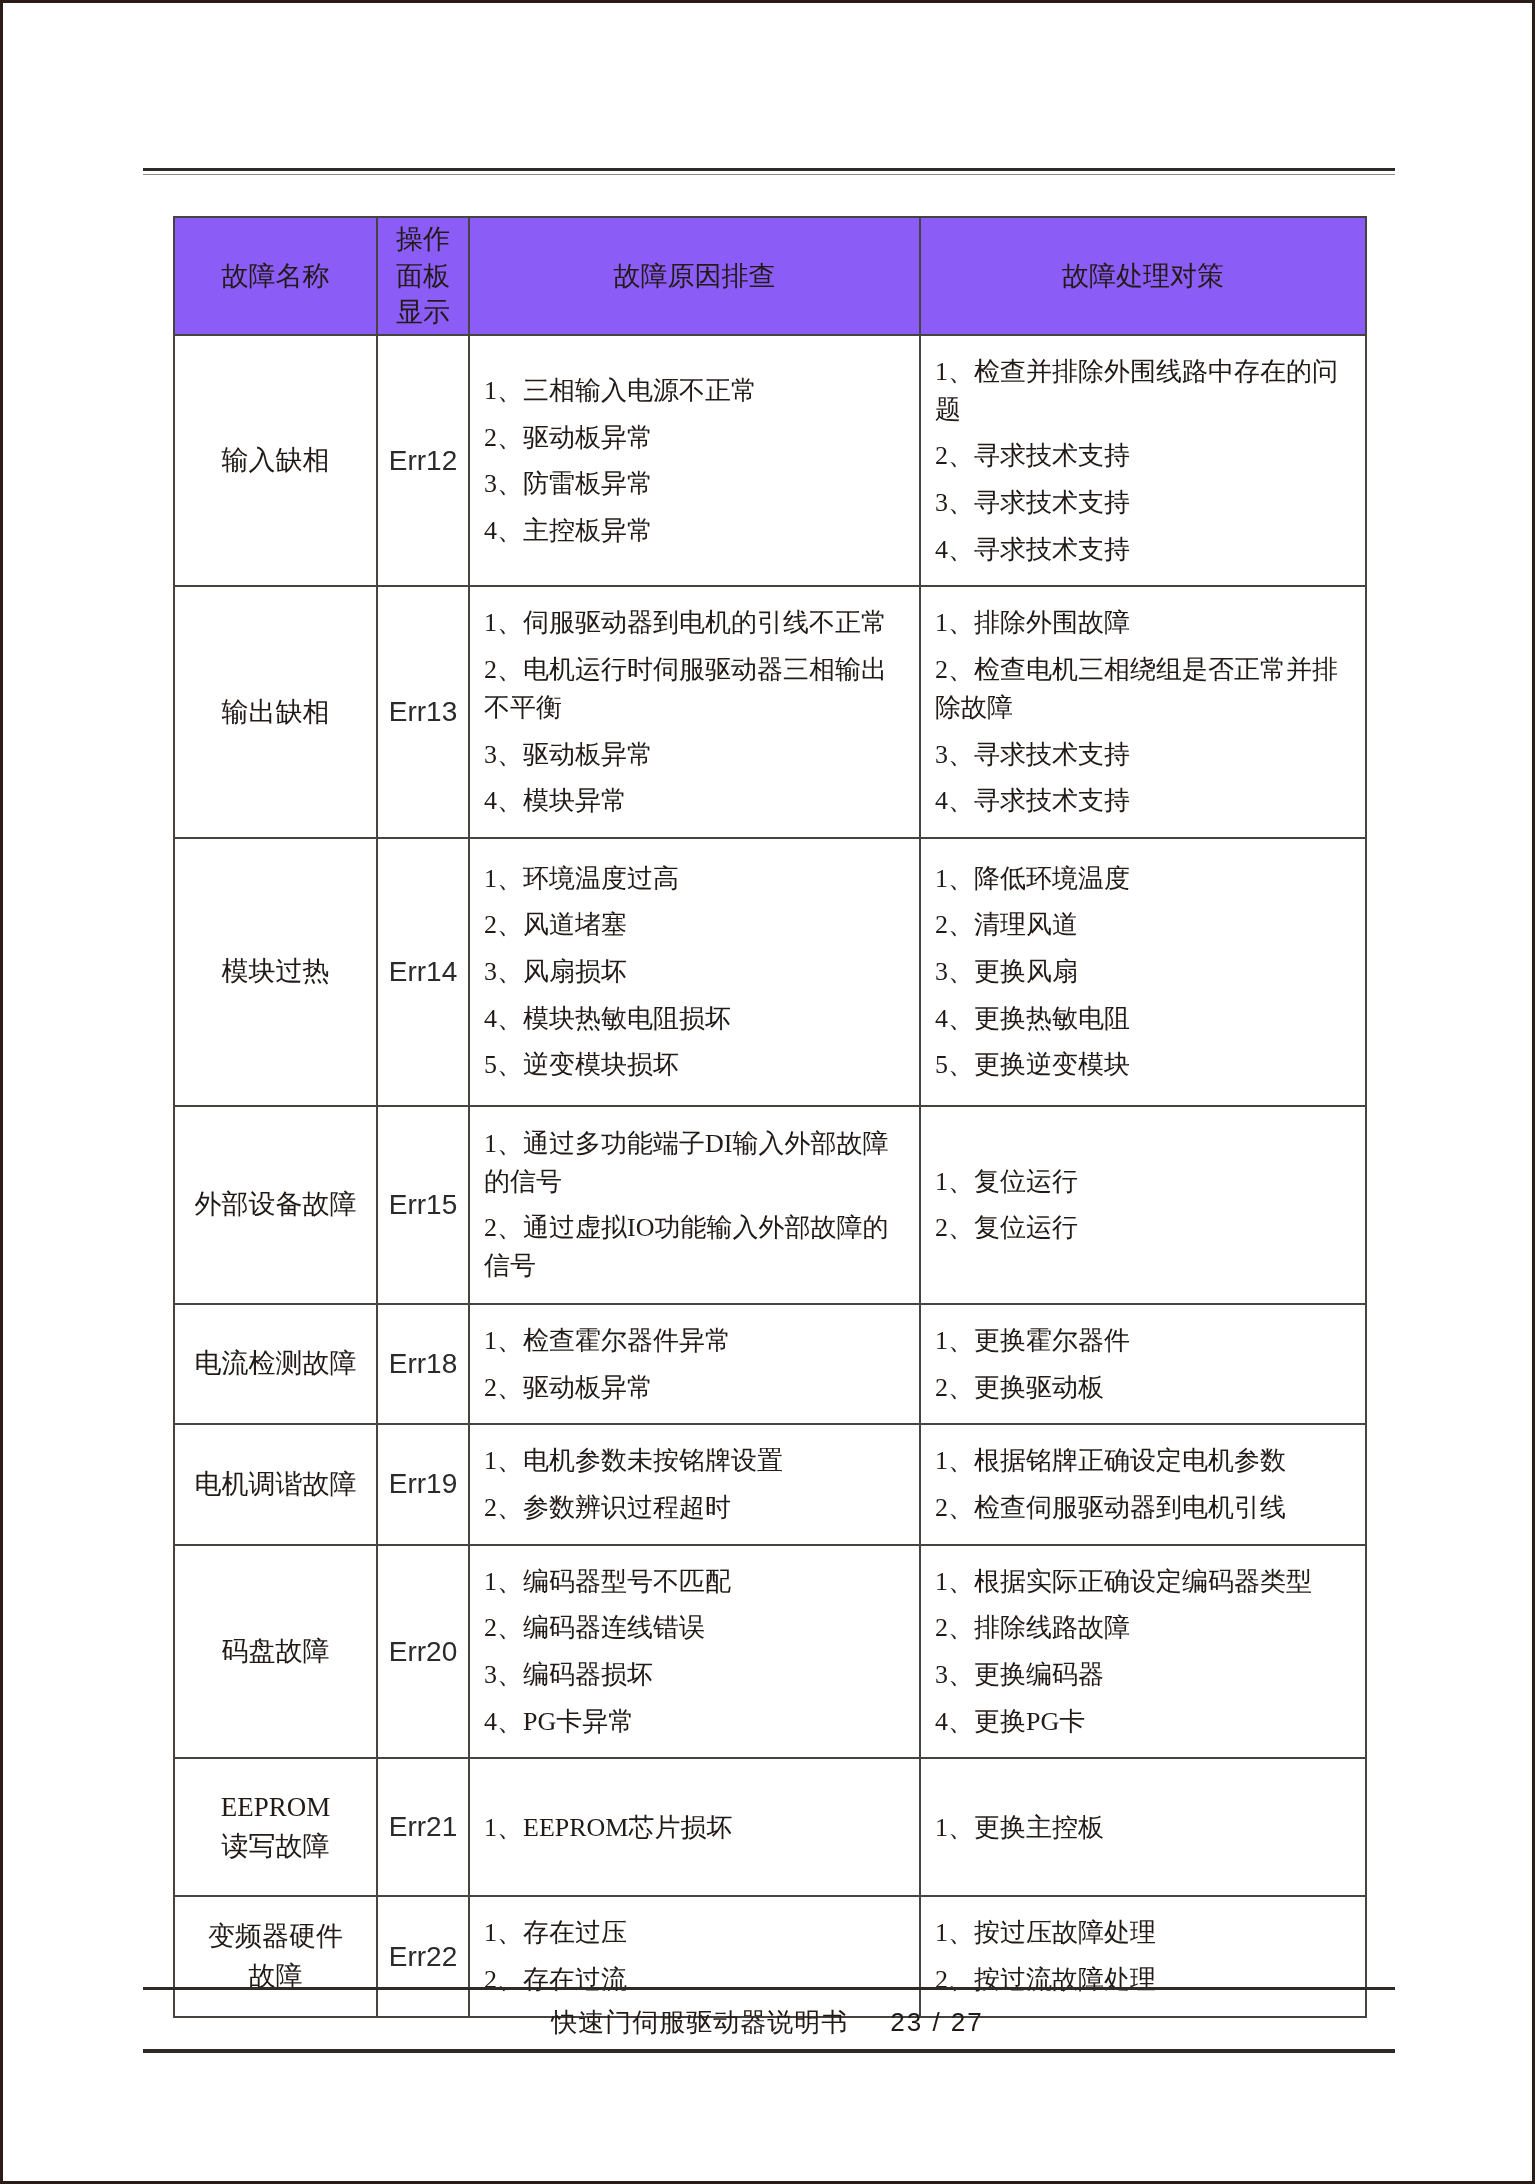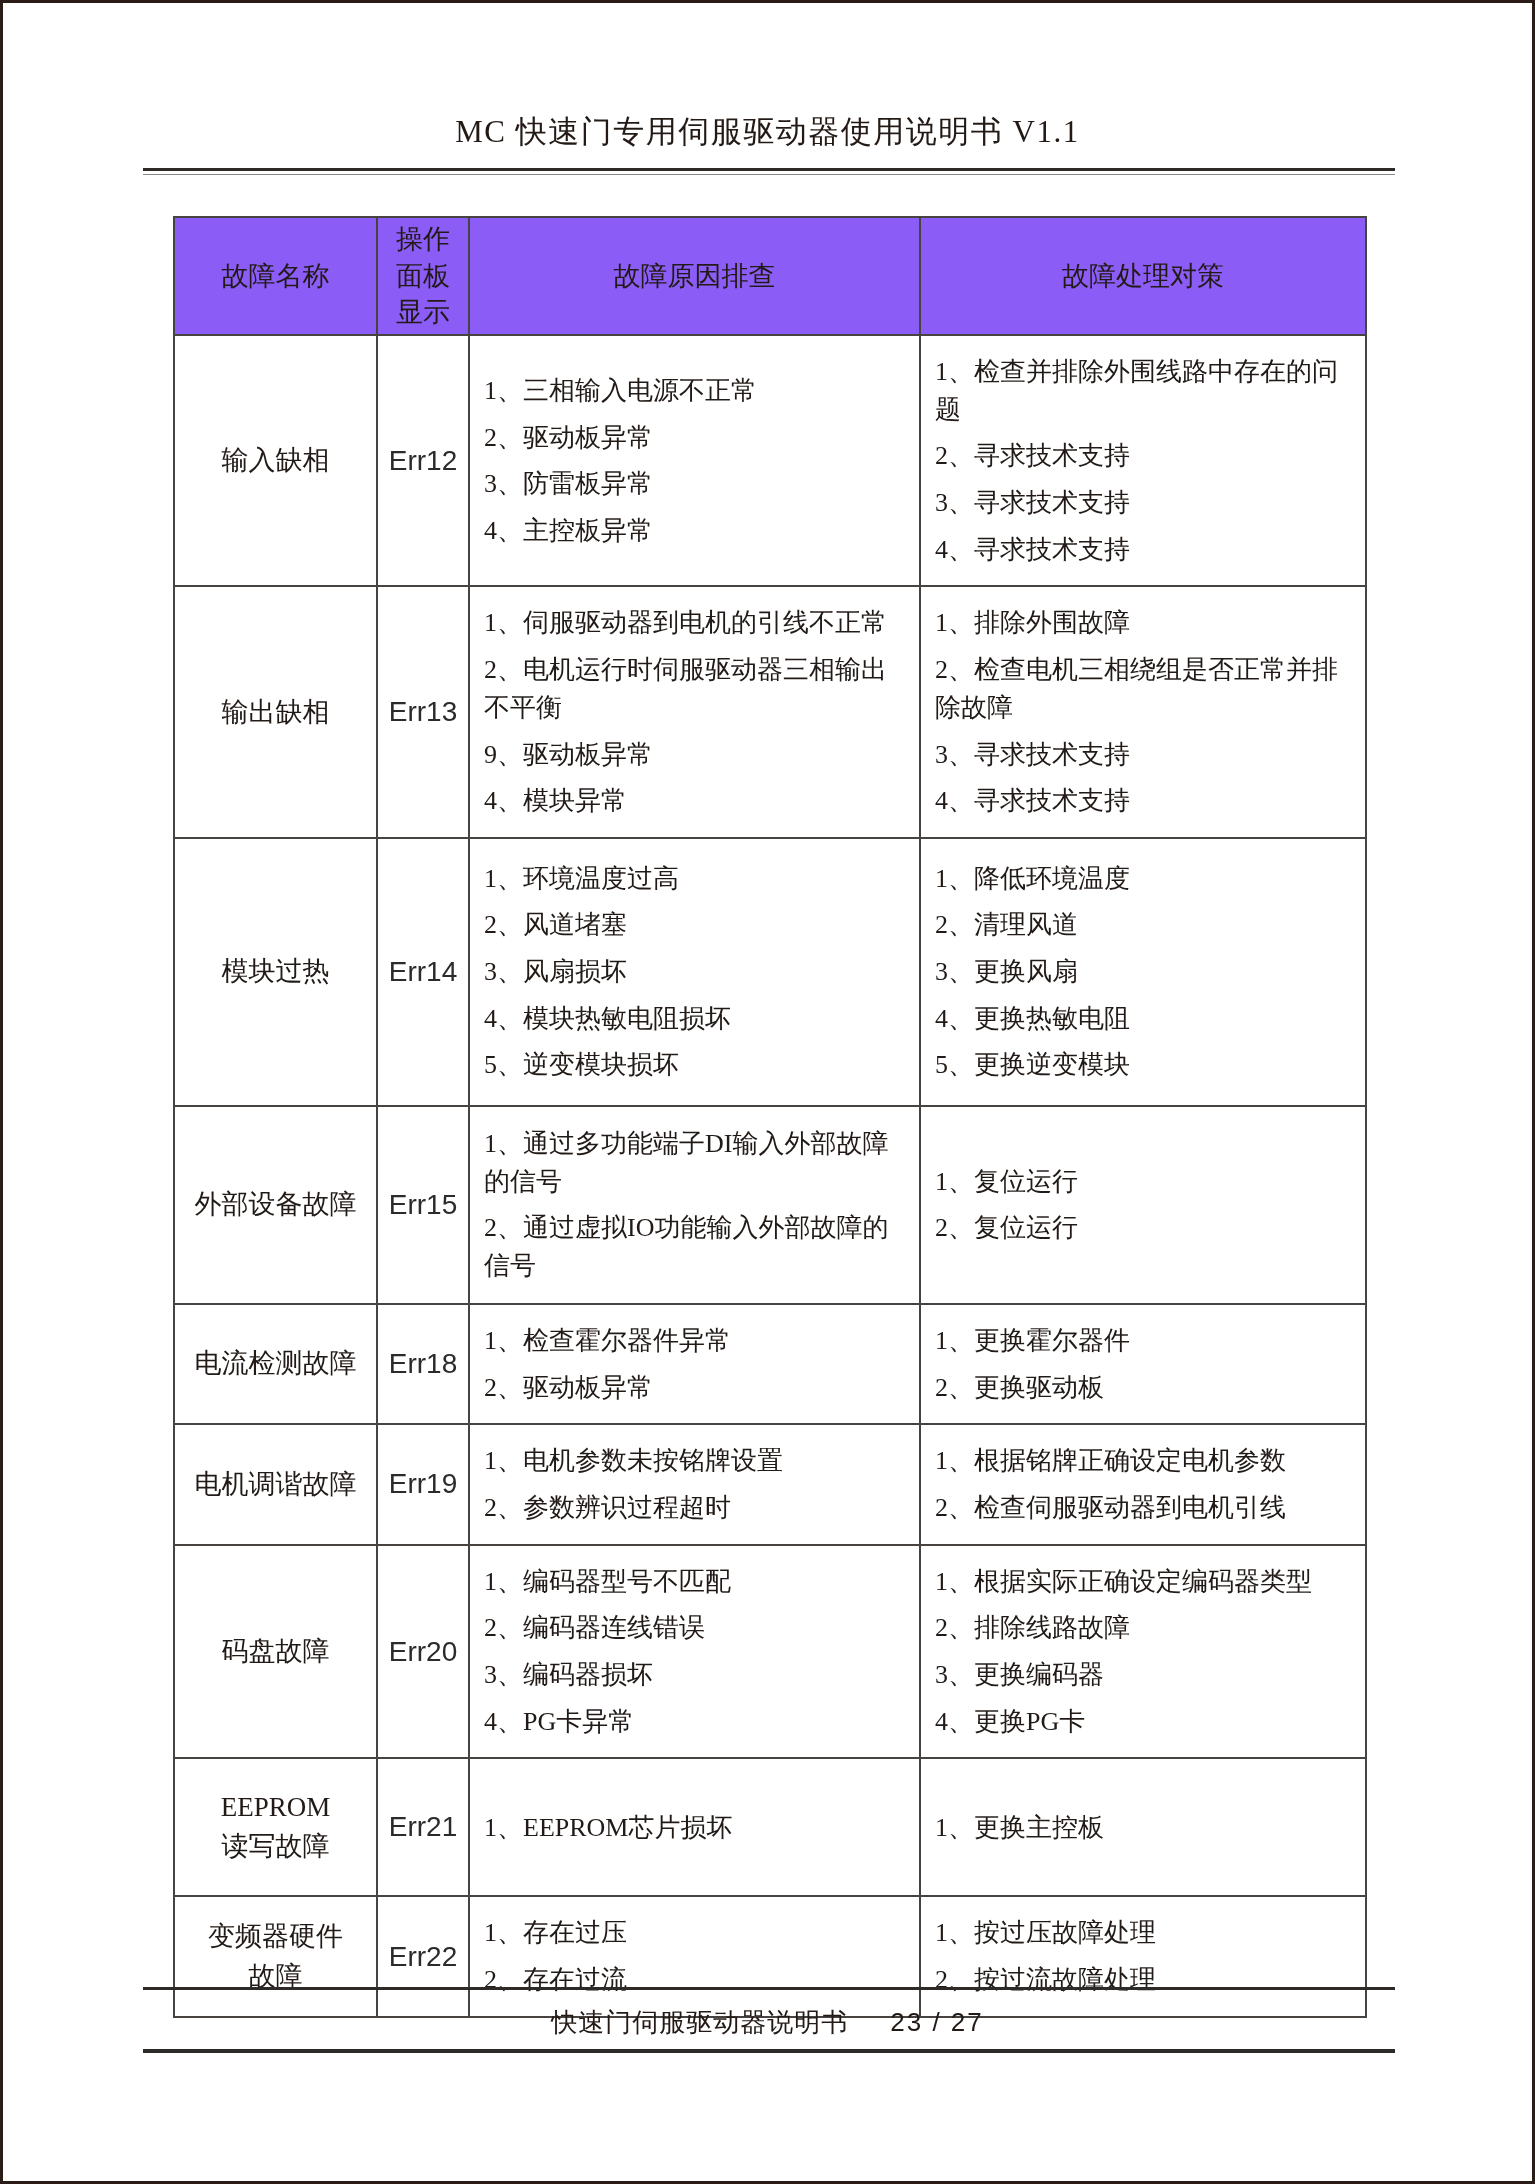--- a/index.html
+++ b/index.html
@@ -91,21 +91,20 @@
     font-family:"Liberation Sans", sans-serif;
     margin-left:42px;
     letter-spacing:2px;
   }
 </style>
 </head>
 <body>
 
 <div class="page">
 
-  <div class="doc-title">MC 快速门专用伺服驱动器使用说明书 V1.1</div>
   <div class="rule header-rule-thick"></div>
   <div class="rule header-rule-thin"></div>
 
   <table class="fault-table">
     <colgroup>
       <col style="width:203px">
       <col style="width:92px">
       <col style="width:451px">
       <col style="width:446px">
     </colgroup>
@@ -135,21 +134,21 @@
             <div class="item">3、寻求技术支持</div>
             <div class="item">4、寻求技术支持</div>
           </td>
         </tr>
         <tr>
           <td class="col-name">输出缺相</td>
           <td class="col-code">Err13</td>
           <td class="col-list">
             <div class="item">1、伺服驱动器到电机的引线不正常</div>
             <div class="item">2、电机运行时伺服驱动器三相输出不平衡</div>
-            <div class="item">9、驱动板异常</div>
+            <div class="item">3、驱动板异常</div>
             <div class="item">4、模块异常</div>
           </td>
           <td class="col-list">
             <div class="item">1、排除外围故障</div>
             <div class="item">2、检查电机三相绕组是否正常并排除故障</div>
             <div class="item">3、寻求技术支持</div>
             <div class="item">4、寻求技术支持</div>
           </td>
         </tr>
         <tr>

